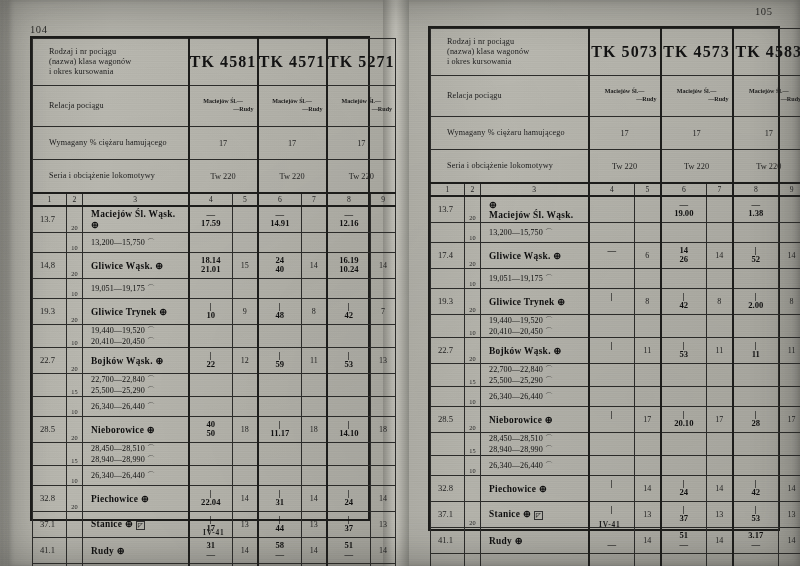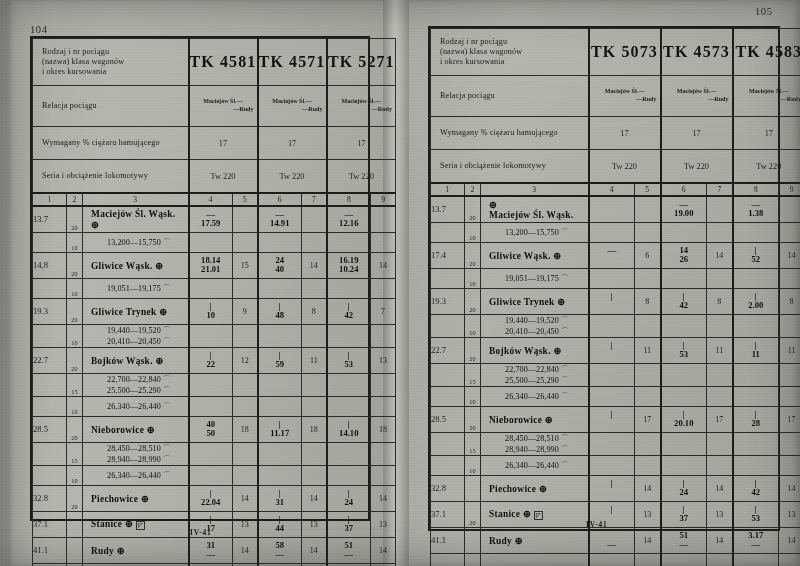--- a/index.html
+++ b/index.html
@@ -50,60 +50,60 @@
     border:1px solid #2c2c2a;
     padding:0;
     vertical-align:middle;
     font-weight:normal;
     background:transparent;
   }
   .thick-r{border-right:2.2px solid #1d1d1b;}
 
   
   .hdr-label{
-    font-size:8.2px;line-height:10px;padding:3px 9px;text-align:left;
+    font-size:8.2px;line-height:10px;padding:3px 16px;text-align:left;
     letter-spacing:.15px;color:#202020;
   }
   .hdr-train{
     text-align:center;font-weight:bold;font-size:16px;letter-spacing:1.1px;
     color:#131313;
   }
   .hdr-rel{
     text-align:center;font-size:6.1px;font-weight:bold;line-height:7.6px;
     color:#1b1b1b;padding:2px 3px;
   }
   .hdr-rel .l2{display:block;text-align:right;}
   .hdr-val{text-align:center;font-size:8.3px;color:#1e1e1e;}
 
   
   .colnum td{
     text-align:center;font-size:7.6px;height:11px;color:#232323;
     border-top:2.2px solid #1d1d1b;border-bottom:2.2px solid #1d1d1b;
   }
 
   
-  .c-km{text-align:left;font-size:8.6px;padding-right:4px;color:#1e1e1e;}
+  .c-km{text-align:center;font-size:8.6px;padding-right:4px;color:#1e1e1e;}
   .c-sp{text-align:center;font-size:6.3px;color:#262626;vertical-align:bottom;padding-bottom:1px;}
   .c-name{
     font-size:9.4px;font-weight:bold;padding-left:8px;letter-spacing:.3px;color:#0f0f0f;
   }
-  .c-name.sub{font-weight:normal;font-size:8.1px;letter-spacing:.1px;padding-left:24px;}
+  .c-name.sub{font-weight:normal;font-size:8.1px;letter-spacing:.1px;padding-left:8px;}
   .c-time{
     text-align:center;font-size:8.6px;font-weight:bold;color:#101010;line-height:10px;
   }
   .c-num{text-align:center;font-size:8px;color:#1d1d1d;}
   .stack{display:block;line-height:9.5px;}
   .stack .top{display:block;}
   .stack .bot{display:block;}
   .boxsym{
     display:inline-block;border:1px solid #333;font-size:6px;
     padding:0 1px;line-height:7px;vertical-align:middle;margin-left:3px;color:#333;
   }
   .footer{
-    position:absolute;font-size:7.4px;font-weight:bold;letter-spacing:.8px;color:#1f1f1f;
+    position:absolute;font-size:7.4px;font-weight:bold;letter-spacing:.8px;color:#1f1f1f;margin-left:13px;
   }
   #footer-left{left:190px;top:528px;}
   #footer-right{left:586px;top:520px;}
 
   
   #grain{
     position:absolute;inset:0;pointer-events:none;
     background:
       radial-gradient(ellipse at 20% 30%, rgba(255,255,255,0.05), rgba(0,0,0,0) 55%),
       radial-gradient(ellipse at 80% 70%, rgba(0,0,0,0.05), rgba(0,0,0,0) 60%),

